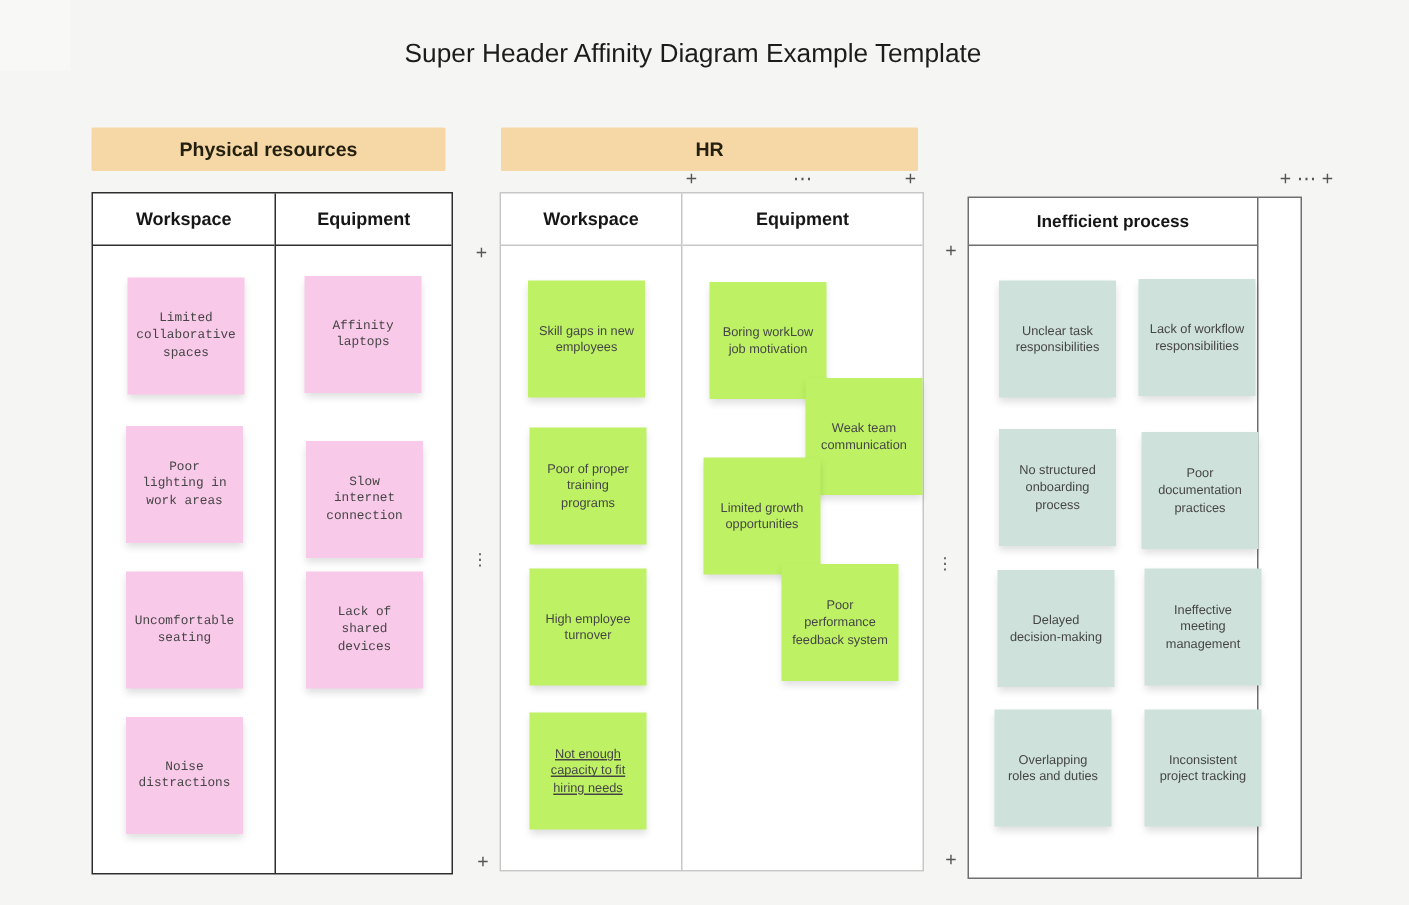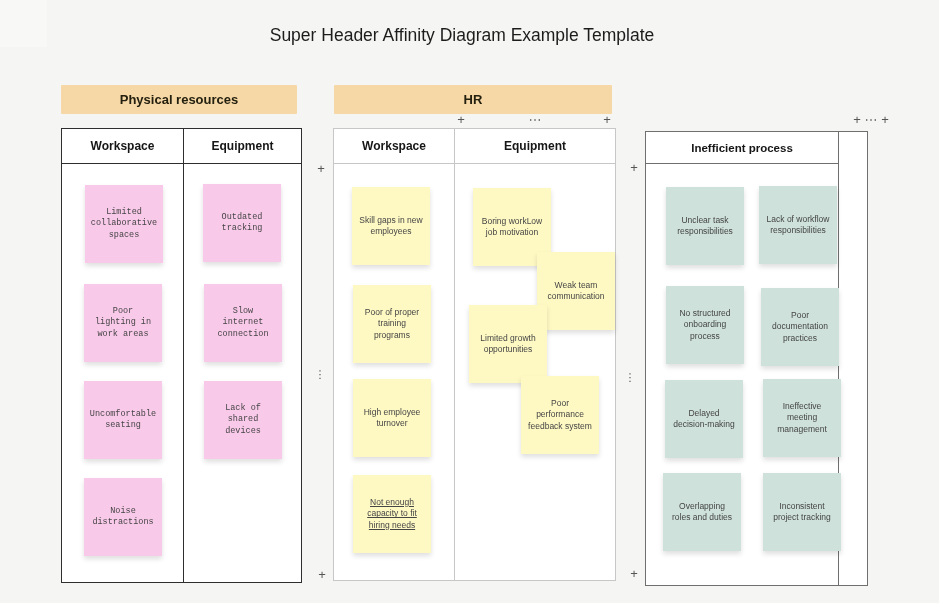--- a/index.html
+++ b/index.html
@@ -43,21 +43,21 @@
 
   .note {
     position:absolute; width:78px; height:78px; box-sizing:border-box;
     display:flex; align-items:center; justify-content:center;
     text-align:center; padding:6px;
     font-size:8.5px; line-height:1.35; color:#454545;
     box-shadow:0 3px 5px rgba(0,0,0,0.13);
     cursor:pointer;
   }
   .pink   { background:#f9c9e9;font-family:Liberation Mono, monospace; }
-  .purple { background:#fef9c3; }
+  .purple { background:#bef264; }
   .green  { background:#cee1da; }
 
   .ctrl {
     position:absolute; transform:translate(-50%,-50%);
     font-size:13px; color:#565656; line-height:1; cursor:pointer;
     user-select:none;
   }
   .ctrl.v { font-size:11px; }
 </style>
 </head>
@@ -112,22 +112,22 @@
     </div>
     <div class="col col2">
       <div class="th"></div>
     </div>
   </div>
 
   <div class="note pink" style="left:85px;  top:185px;">Limited collaborative spaces</div>
   <div class="note pink" style="left:84px;  top:284px;">Poor lighting in work areas</div>
   <div class="note pink" style="left:84px;  top:381px;">Uncomfortable seating</div>
   <div class="note pink" style="left:84px;  top:478px;">Noise distractions</div>
-  <div class="note pink" style="left:203px; top:184px;">Outdated tracking</div>
-  <div class="note pink" style="left:204px; top:284px;">Slow internet connection</div>
+  <div class="note pink" style="left:203px; top:184px;">Affinity laptops</div>
+  <div class="note pink" style="left:204px; top:294px;">Slow internet connection</div>
   <div class="note pink" style="left:204px; top:381px;">Lack of shared devices</div>
 
   <div class="note purple" style="left:352px; top:187px;">Skill gaps in new employees</div>
   <div class="note purple" style="left:353px; top:285px;">Poor of proper training programs</div>
   <div class="note purple" style="left:353px; top:379px;">High employee turnover</div>
   <div class="note purple" style="left:353px; top:475px;text-decoration:underline;">Not enough capacity to fit hiring needs</div>
   <div class="note purple" style="left:473px; top:188px;">Boring workLow job motivation</div>
   <div class="note purple" style="left:537px; top:252px;">Weak team communication</div>
   <div class="note purple" style="left:469px; top:305px;">Limited growth opportunities</div>
   <div class="note purple" style="left:521px; top:376px;">Poor performance feedback system</div>

